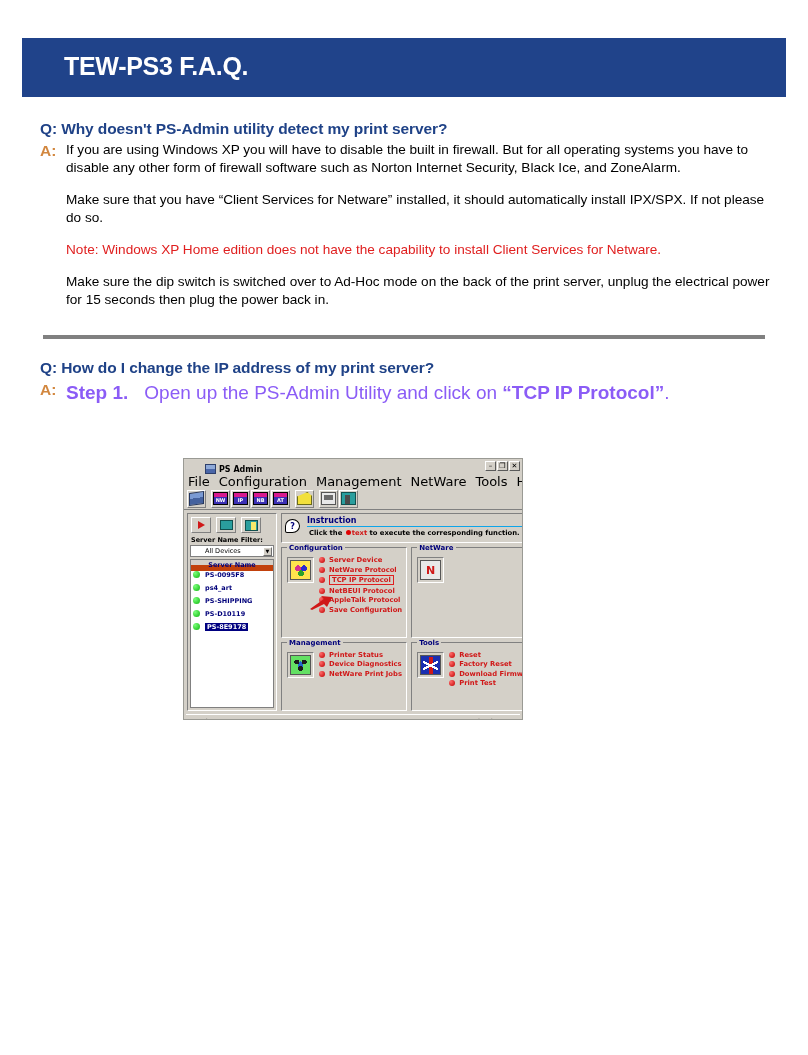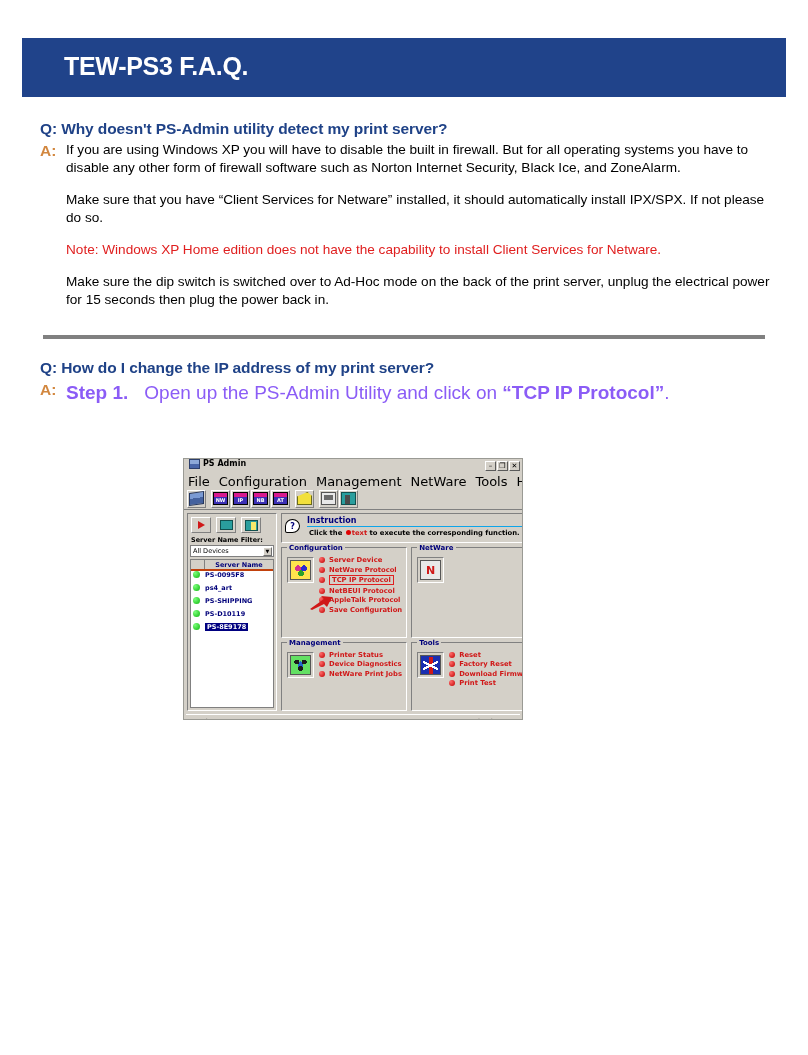--- a/index.html
+++ b/index.html
@@ -92,22 +92,22 @@
     border: 1px solid #9a9a94;
     font-family: "DejaVu Sans", sans-serif;
     color: #000;
     overflow: hidden;
   }
 
   .titlebar {
     height: 15px;
     background: #d4d0c8;
     display: flex;
-    align-items: flex-start;
-    padding: 0 4px;
+    align-items: flex-end;
+    padding: 0 20px;
     position: relative;
   }
   .tb-icon {
     width: 11px; height: 10px;
     background: linear-gradient(#8ea9d8 50%, #4a66a8 50%);
     border: 1px solid #2d3f6b;
     margin: 0 3px 0 1px;
     flex: 0 0 auto;
   }
   .tb-text { font-size: 8px; font-weight: bold; }
@@ -235,43 +235,44 @@
     content:""; position:absolute; right:1px; top:1px;
     width:5px; height:8px; background:#f6e96b;
   }
   .lp-label { font-size: 6.5px; font-weight: bold; margin: 1px 0 1px 1px; }
   .lp-select {
     height: 12px;
     background: #fff;
     border: 1px solid #808080;
     display: flex; align-items: center;
     font-size: 6.5px;
-    padding-left: 2px;
+    padding-left: 14px;
     position: relative;
     margin-bottom: 2px;
   }
   .lp-select .arrow {
     position: absolute; right: 1px; top: 1px;
     width: 9px; height: 9px;
     background: #d4d0c8;
     border: 1px solid #fff;
     border-right-color: #707070; border-bottom-color: #707070;
     font-size: 5px; line-height: 7px; text-align: center;
   }
   .lp-list {
     flex: 1;
     background: #fff;
     border: 1px solid #808080;
     overflow: hidden;
   }
   .lp-head {
     display: flex;
     background: #d4d0c8;
-    border-bottom: 2px solid #c2410c;
+    border-bottom: 6px solid #c2410c;
     height: 11px;
+    flex-direction: column;
   }
   .lp-head .c1 { width: 14px; border-right: 1px solid #808080; }
   .lp-head .c2 {
     flex: 1; font-size: 6.5px; font-weight: bold; color: #00007a;
     text-align: center; line-height: 10px;
   }
   .lp-row {
     display: flex; align-items: flex-start;
     height: 13px;
     font-size: 6.5px; font-weight: bold;

